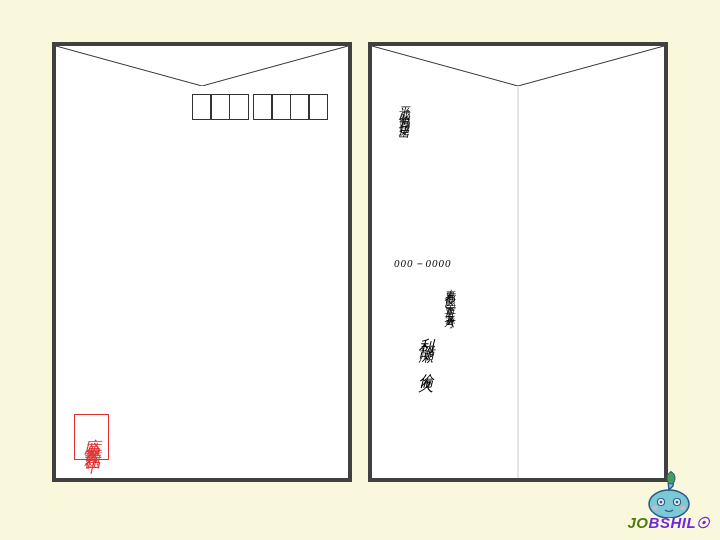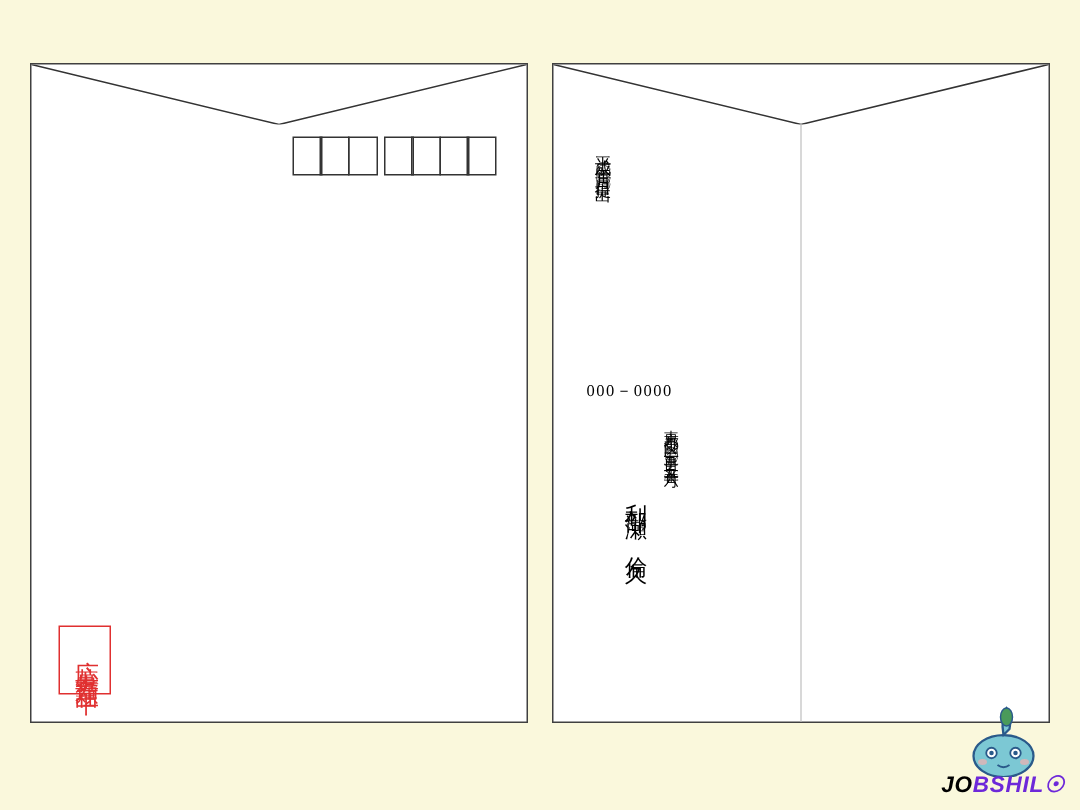--- a/index.html
+++ b/index.html
@@ -14,25 +14,26 @@
     }
     
     .envelopes {
       display: flex;
       justify-content: center;
       gap: 16px;
       padding-top: 42px;
     }
     
     .envelope {
-      width: 332px;
+      width: 300px;
       height: 440px;
       background: white;
-      border: 1px solid #404040;
+      border: 4px solid #404040;
       position: relative;
+      font-style: italic;
     }
     
     .flap-line {
       position: absolute;
       top: 0;
       left: 0;
       width: 100%;
       height: 40px;
       pointer-events: none;
     }
@@ -138,21 +139,21 @@
     
     .logo-text {
       font-family: Arial, sans-serif;
       font-size: 15px;
       font-weight: bold;
       font-style: italic;
       letter-spacing: 0.5px;
       margin-top: -4px;
     }
     
-    .logo-text .jo { color: #000000; margin-top: 48px; }
+    .logo-text .jo { color: #4d7c0f; margin-top: 48px; }
     .logo-text .bshilo { color: #6d28d9; }
   </style>
 </head>
 <body>
 
 <div class="envelopes">
 
   <div class="envelope">
     <div class="flap-line">
       <svg viewBox="0 0 300 40" preserveAspectRatio="none">

